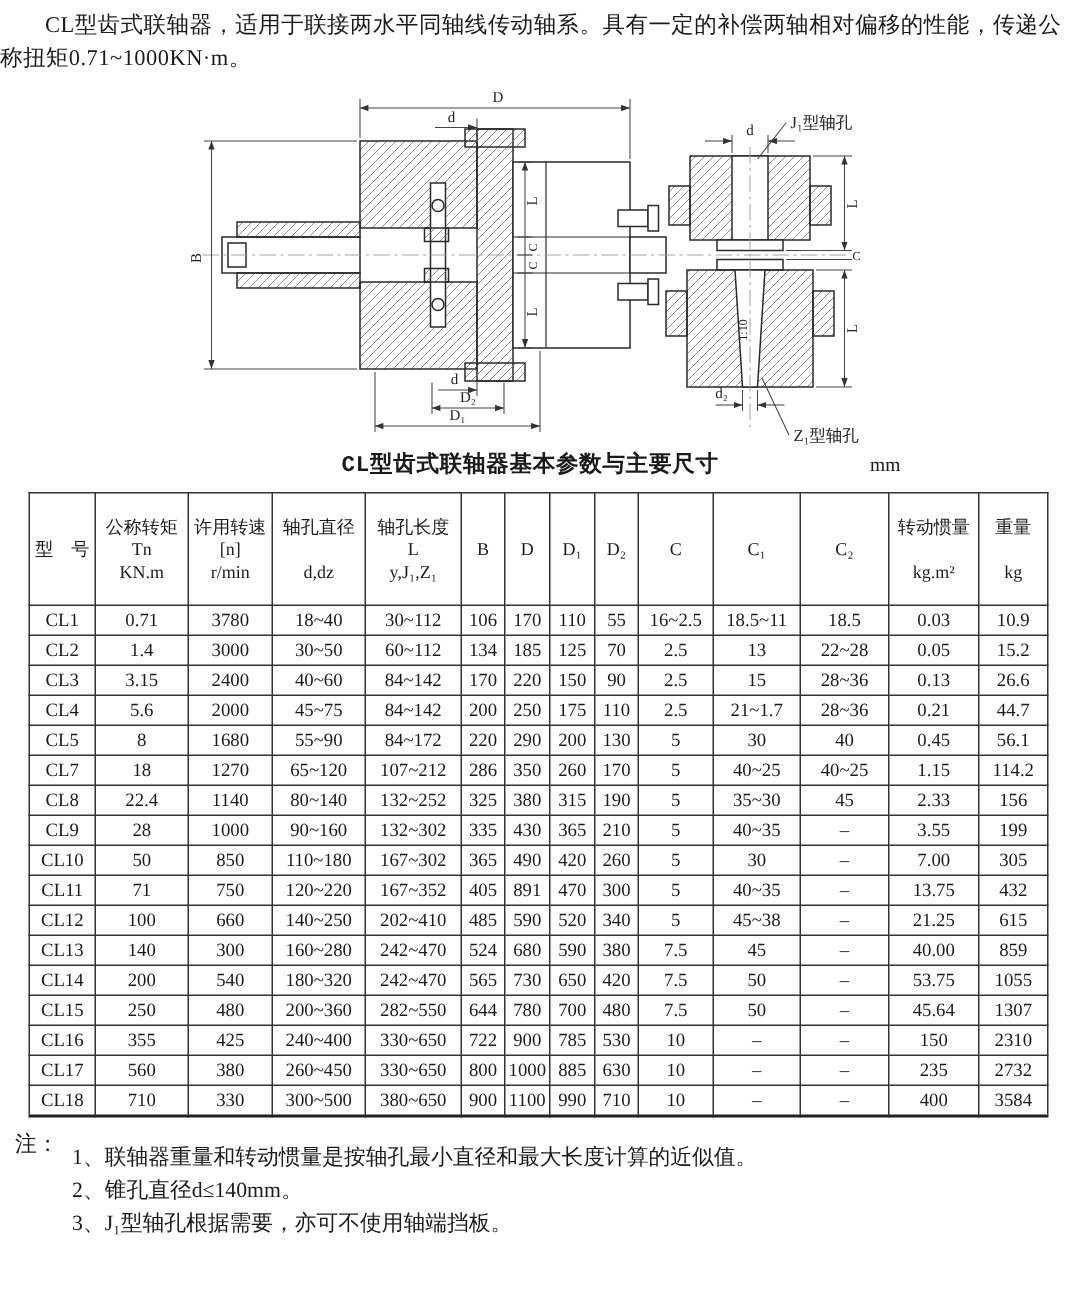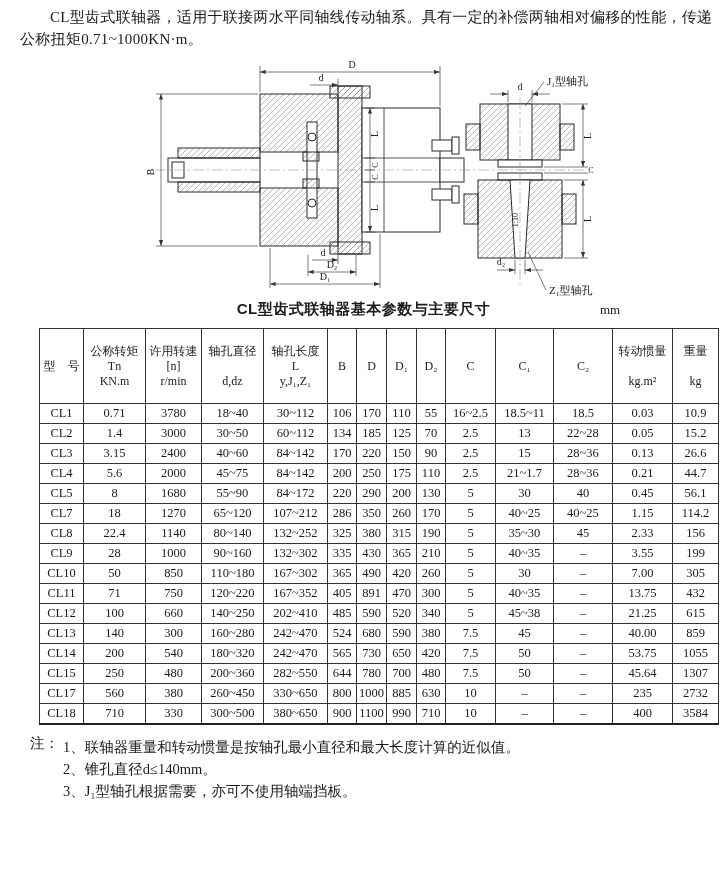--- a/index.html
+++ b/index.html
@@ -1,37 +1,37 @@
 <!DOCTYPE html>
 <html><head>
 <meta charset="utf-8">
 <style>
   html,body{margin:0;padding:0;background:#fff;}
   body{width:725px;height:876px;font-family:"Liberation Serif","DejaVu Serif",serif;color:#1a1a1a;overflow:hidden;}
-  .page{box-sizing:border-box;padding:6px 8px 0 20px;}
+  .page{box-sizing:border-box;padding:6px 8px 0 0;}
   .intro{margin:0;font-size:15px;line-height:22px;text-indent:2em;letter-spacing:.3px;}
   .drawing{margin-top:2px;}
   svg{display:block;}
   .out{fill:#fff;stroke:#2a2a2a;stroke-width:1;}
   .hat{fill:url(#h);stroke:#2a2a2a;stroke-width:1;}
   .thin{stroke:#2a2a2a;stroke-width:.8;}
   .dim{stroke:#444;stroke-width:.7;fill:none;}
   .cl{stroke:#999;stroke-width:.6;stroke-dasharray:11 3 2 3;}
   .lab{font-family:"Liberation Serif","DejaVu Serif",serif;font-size:10px;fill:#222;text-anchor:middle;}
   .lab.cn{font-size:11px;text-anchor:start;}
   .lab.sm{font-size:8px;}
   .title-row{position:relative;height:24px;margin-top:2px;}
-  .tbl-title{position:absolute;left:50%;transform:translateX(-52%);top:0;font-family:Liberation Sans, sans-serif;font-weight:bold;font-size:15px;letter-spacing:.5px;}
+  .tbl-title{position:absolute;left:50%;transform:translateX(-52%);top:0;font-family:Liberation Mono, monospace;font-weight:bold;font-size:15px;letter-spacing:.5px;}
   .unit{position:absolute;left:580px;top:2px;font-family:Liberation Serif, serif;font-size:13px;}
   table{border-collapse:collapse;table-layout:fixed;width:676px;margin-left:19px;margin-top:4px;border:1.5px solid #222;border-bottom-width:2.5px;}
   th,td{border:1px solid #333;text-align:center;padding:0;overflow:hidden;}
   th{font-weight:normal;font-size:12px;height:74px;line-height:15px;white-space:pre-line;vertical-align:middle;margin-top:16px;}
   td{font-size:12.5px;height:19px;}
   .notes{display:flex;margin:7px 0 0 10px;font-size:14.5px;line-height:22px;}
-  .notes ol{margin:4px;padding:0;list-style:none;}
+  .notes ol{margin:9px;padding:0;list-style:none;}
 </style>
 </head>
 <body>
 
 <div class="page">
 
   <p class="intro">CL型齿式联轴器，适用于联接两水平同轴线传动轴系。具有一定的补偿两轴相对偏移的性能，传递公称扭矩0.71~1000KN·m。</p>
 
   <div class="drawing">
     <svg width="709" height="246" viewBox="0 0 709 246">
@@ -430,20 +430,36 @@
           <td>780</td>
           <td>700</td>
           <td>480</td>
           <td>7.5</td>
           <td>50</td>
           <td>–</td>
           <td>45.64</td>
           <td>1307</td>
         </tr>
         <tr>
+          <td>CL16</td>
+          <td>355</td>
+          <td>425</td>
+          <td>240~400</td>
+          <td>330~650</td>
+          <td>722</td>
+          <td>900</td>
+          <td>785</td>
+          <td>530</td>
+          <td>10</td>
+          <td>–</td>
+          <td>–</td>
+          <td>150</td>
+          <td>2310</td>
+        </tr>
+        <tr>
           <td>CL17</td>
           <td>560</td>
           <td>380</td>
           <td>260~450</td>
           <td>330~650</td>
           <td>800</td>
           <td>1000</td>
           <td>885</td>
           <td>630</td>
           <td>10</td>

